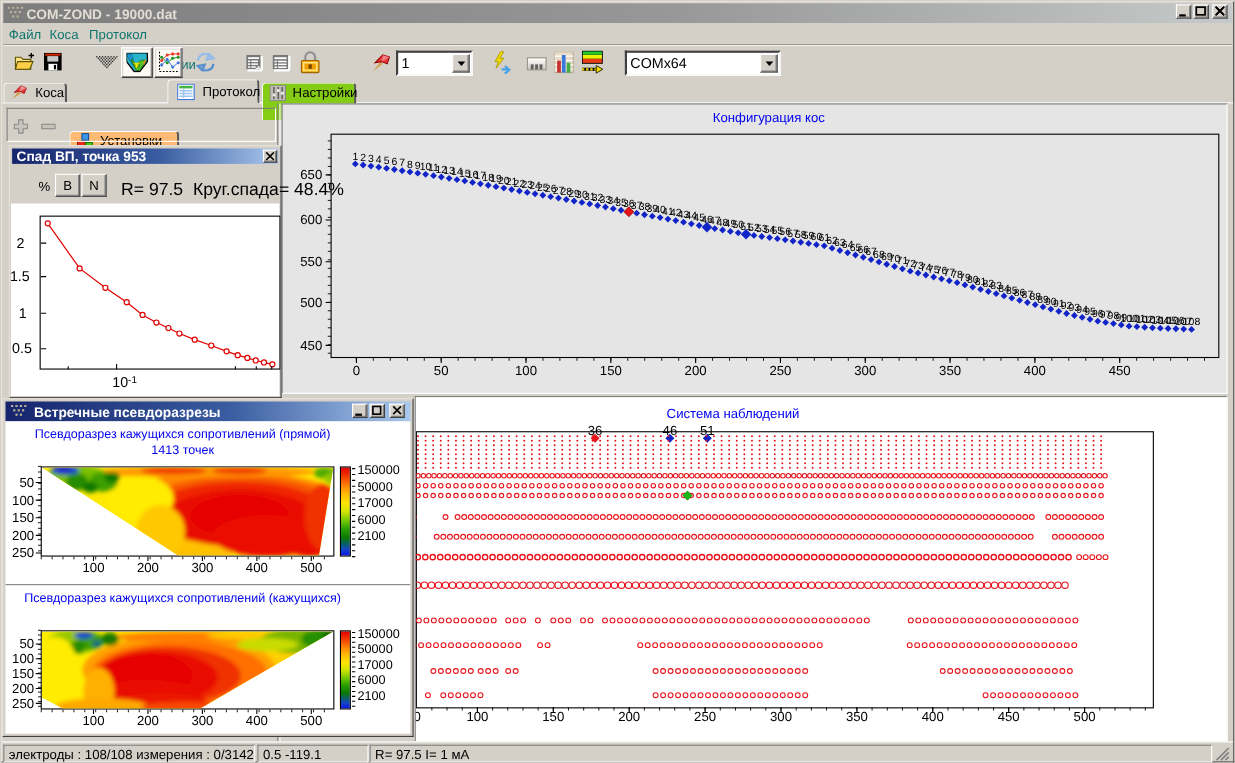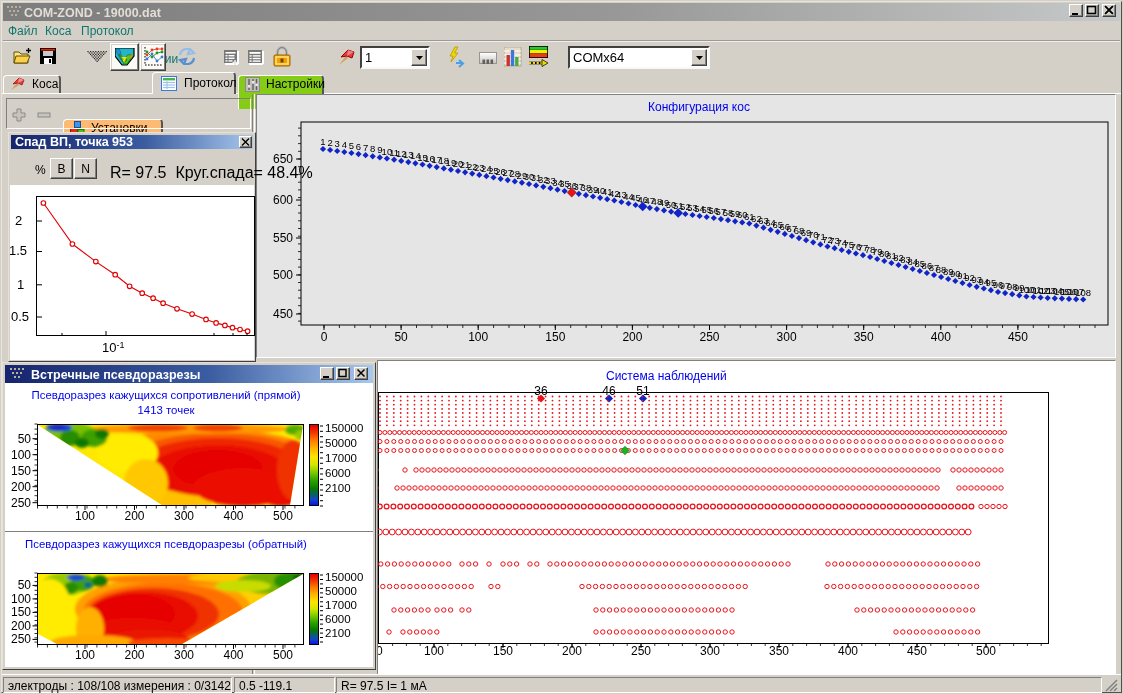--- a/index.html
+++ b/index.html
@@ -2538,21 +2538,21 @@
 <line x1="242.4" y1="88" x2="242.4" y2="90.5" stroke="#000" stroke-width="0.8"></line>
 <line x1="252.3" y1="88" x2="252.3" y2="90.5" stroke="#000" stroke-width="0.8"></line>
 <line x1="262.2" y1="88" x2="262.2" y2="90.5" stroke="#000" stroke-width="0.8"></line>
 <line x1="272.1" y1="88" x2="272.1" y2="90.5" stroke="#000" stroke-width="0.8"></line>
 <line x1="282.0" y1="88" x2="282.0" y2="90.5" stroke="#000" stroke-width="0.8"></line>
 <line x1="291.9" y1="88" x2="291.9" y2="90.5" stroke="#000" stroke-width="0.8"></line>
     </svg>
 <div class="abs" style="left:306px;top:61px;width:10px;height:82px;border:1px solid #000;background:linear-gradient(180deg,#e40000 0%,#f03200 9%,#ff7800 19%,#ffb400 29%,#ffe400 40%,#d2e600 50%,#78c800 60%,#28a000 70%,#0a7800 80%,#0a645a 86%,#1446c8 93%,#0a14e6 100%);"></div>
 
 <div class="abs" style="left:2px;top:168px;width:368px;height:3px;border-top:1px solid #808080;border-bottom:1px solid #fff;"></div>
-<div class="ct abs" style="left:13px;top:175px;width:300px;text-align:center;font-size:11.4px;white-space:nowrap;">Псевдоразрез кажущихся псевдоразрезы (обратный)</div>
+<div class="ct abs" style="left:13px;top:175px;width:300px;text-align:center;font-size:11.4px;white-space:nowrap;">Псевдоразрез кажущихся сопротивлений (кажущихся)</div>
 <div class="abs" style="left:33.5px;top:210px;width:267px;height:72px;border:1px solid #000;background:#fff;"></div>
 <svg class="abs" style="left:34.5px;top:211px;" width="265" height="70">
 <defs>
 <filter id="bl2" x="-20%" y="-20%" width="140%" height="140%">
           <feGaussianBlur stdDeviation="1.8"></feGaussianBlur>
         </filter>
 <clipPath id="cp2">
           <polygon points="0,0 265,0 144,70 19,70 0,60"></polygon>
         </clipPath>
 </defs>

